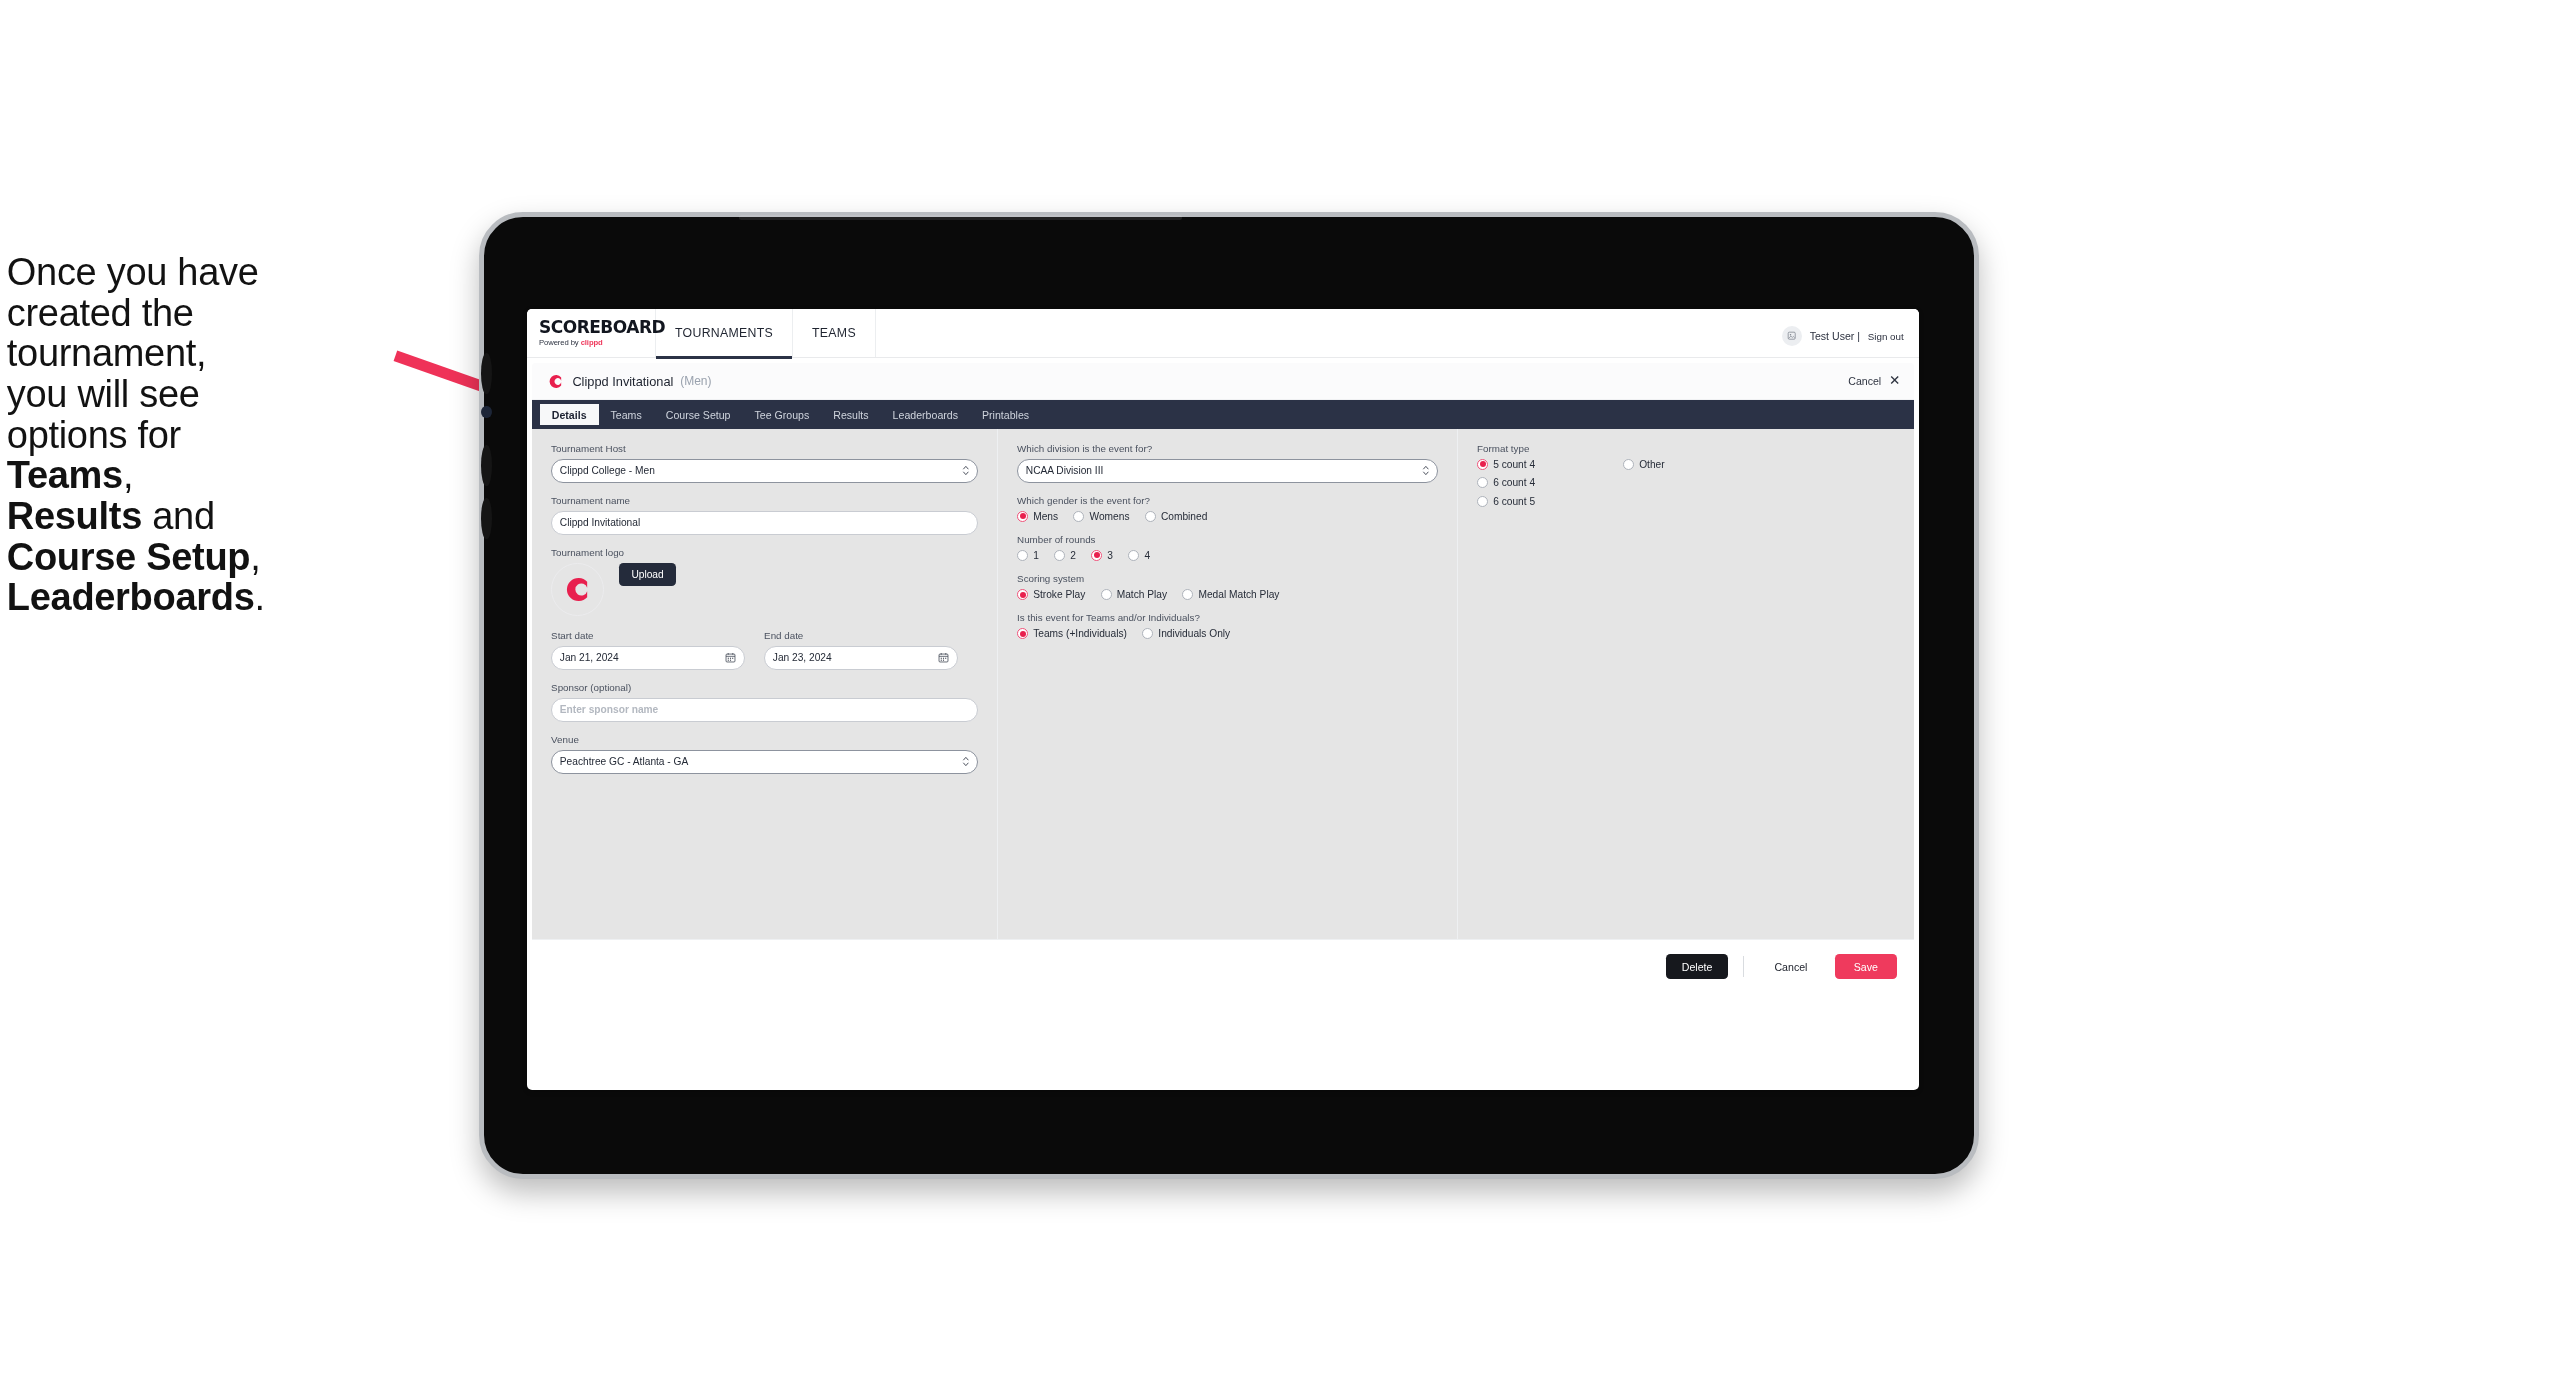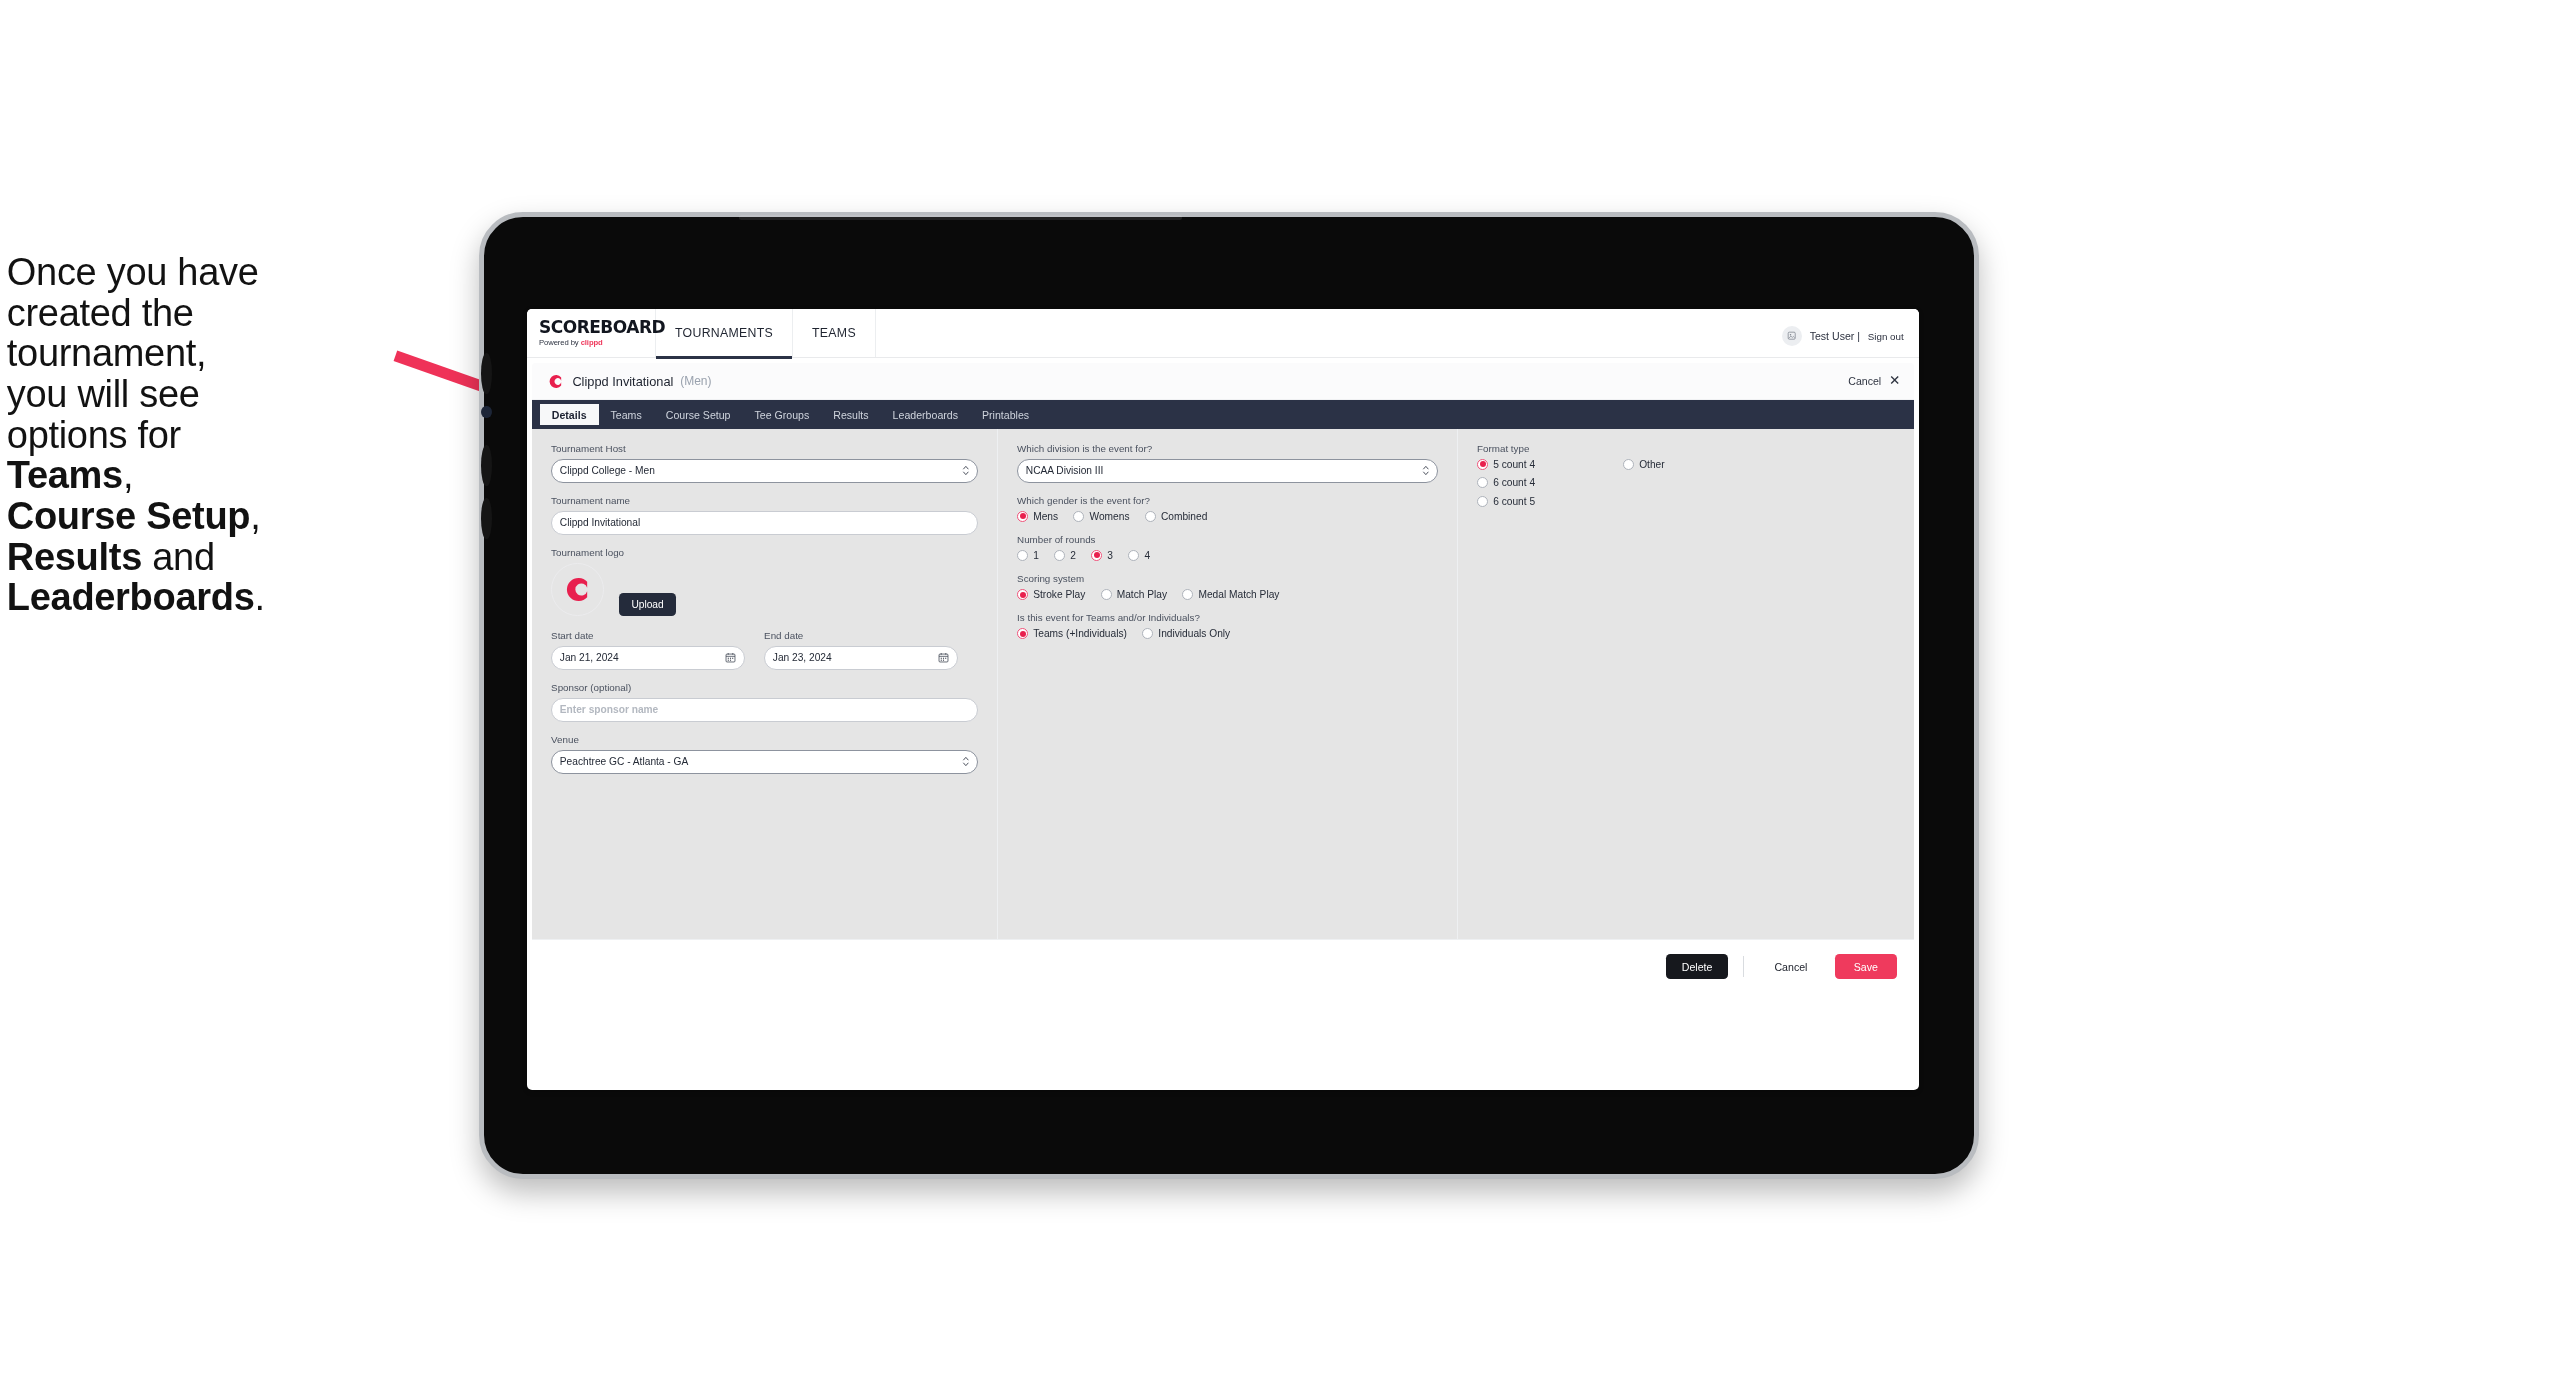--- a/index.html
+++ b/index.html
@@ -153,21 +153,21 @@
     padding: 0 7.7px; font-size: 10.2px; color: #242a36; position: relative;
   }
   .finput.plain { border-color: #c9ccd2; }
   .finput .ph { color: #b3b8c0; font-weight: bold; }
   .chev {
     position: absolute; right: 7.7px; color: #3f4552; font-size: 9.4px;
     line-height: 1; display: flex; flex-direction: column; gap: 0.9px;
   }
   .cal-ico { position: absolute; right: 7.7px; width: 11px; height: 11px; }
 
-  .logo-row { display: flex; align-items: flex-end; gap: 15.3px; margin-bottom: 13.6px; }
+  .logo-row { display: flex; align-items: flex-start; gap: 15.3px; margin-bottom: 13.6px; }
   .logo-circle {
     width: 53px; height: 53px; border-radius: 50%;
     border: 0.9px solid #ececee; display: flex;
     align-items: center; justify-content: center;
   }
   .upload-btn {
     background: #242b3b; color: #fff; font-size: 10.2px;
     padding: 6px 12px; border-radius: 4.3px; cursor: pointer;
   }
 
@@ -217,22 +217,22 @@
 
 <div class="stage">
 
   <div class="annotation">
     <div>Once you have</div>
     <div>created the</div>
     <div>tournament,</div>
     <div>you will see</div>
     <div>options for</div>
     <div><b>Teams</b><span>,</span></div>
+    <div><b>Results</b><span> and</span></div>
     <div><b>Course Setup</b><span>,</span></div>
-    <div><b>Results</b><span> and</span></div>
     <div><b>Leaderboards</b><span>.</span></div>
   </div>
 
   <svg class="arrow-svg" viewBox="0 0 340 160">
     <line x1="24" y1="28" x2="268" y2="114" stroke="#ef3258" stroke-width="13" stroke-linecap="butt"></line>
     <polygon points="310,128 238,82 246,142" fill="#ef3258"></polygon>
   </svg>
 
   <div class="device">
     <div class="top-notch"></div>

